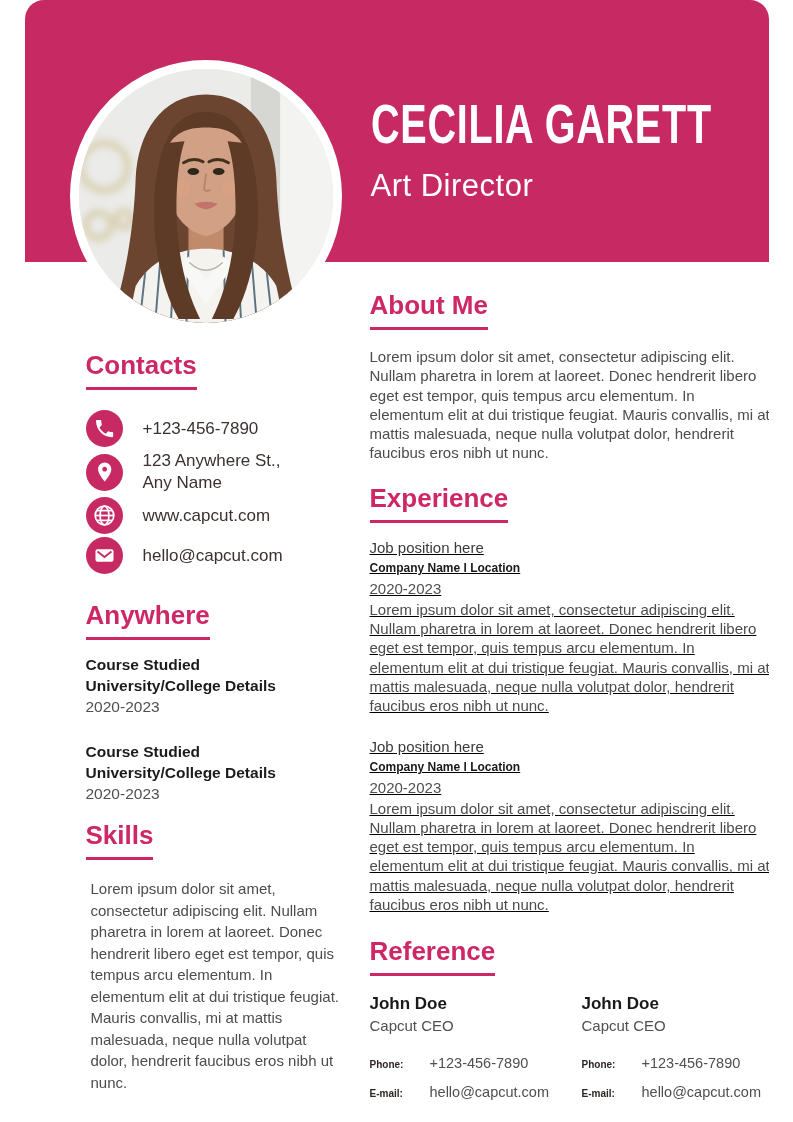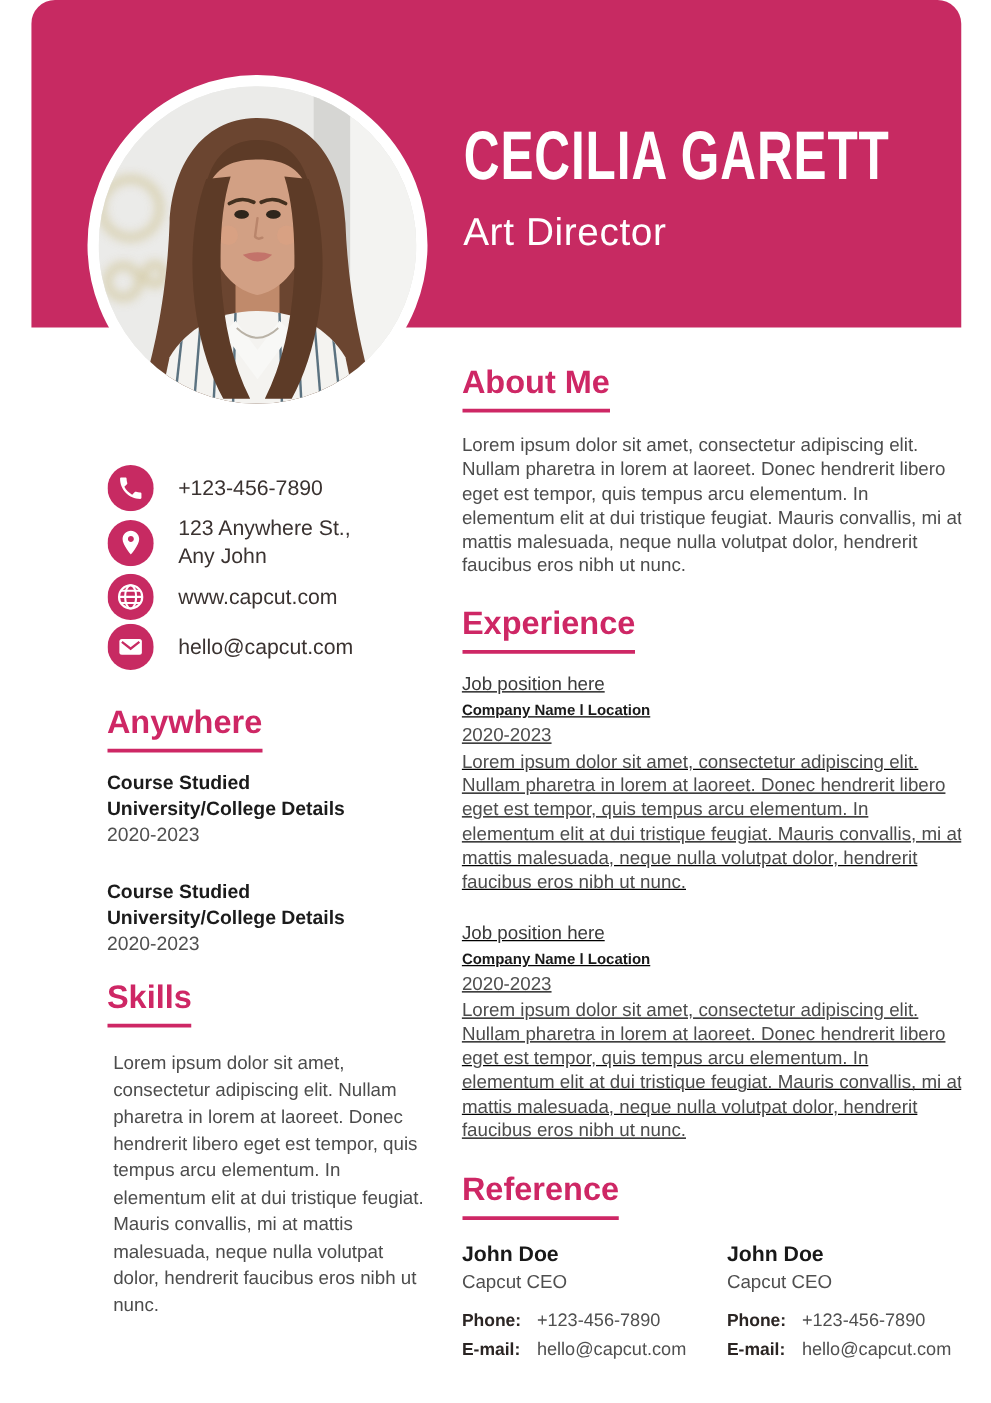--- a/index.html
+++ b/index.html
@@ -65,21 +65,21 @@
   .job-years { font-size:15px; color:#4f4f4f; line-height:20px; }
   .job-desc { margin-top:1px; font-size:15px; line-height:19.3px; color:#4c4c4c; }
 
   .ref-section { margin-top:24px; }
   .ref-people { display:flex; gap:22px; margin-top:17px; }
   .ref-person { width:190px; }
   .ref-name { font-size:17px; font-weight:700; color:#191919; line-height:21px; }
   .ref-title { margin-top:3px; font-size:15px; color:#4f4f4f; }
   .ref-contacts { margin-top:14px; }
   .ref-row { display:flex; gap:10px; margin-top:6px; align-items:baseline; }
-  .ref-label { width:50px; flex:none; font-size:14px; font-weight:700; color:#2b2523; }
+  .ref-label { width:50px; flex:none; font-size:10px; font-weight:700; color:#2b2523;margin-top:11px; }
   .ref-value { font-size:14.5px; color:#4f4f4f; white-space:nowrap; }
 </style>
 </head>
 <body>
 
 <div class="page">
 
   <div class="banner"></div>
 
   <div class="photo">
@@ -144,20 +144,21 @@
   </div>
 
   <div class="header-text">
     <div class="name">CECILIA GARETT</div>
     <div class="job-title">Art Director</div>
   </div>
 
   <div class="col-left">
 
     <div>
+      <div class="sec-heading">Contacts</div>
       <div class="contact-list">
 
         <div class="contact-row">
           <span class="contact-icon">
             <svg viewBox="0 0 37 37">
                 <circle cx="18.5" cy="18.5" r="18.5" fill="#C72A62"></circle>
                 <path transform="translate(7.2 7.2) scale(0.95)" fill="#ffffff" d="M6.62 10.79c1.44 2.83 3.76 5.14 6.59 6.59l2.2-2.2c.27-.27.67-.36 1.02-.24 1.12.37 2.33.57 3.57.57.55 0 1 .45 1 1V20c0 .55-.45 1-1 1-9.39 0-17-7.61-17-17 0-.55.45-1 1-1h3.5c.55 0 1 .45 1 1 0 1.25.2 2.45.57 3.57.11.35.03.74-.25 1.02l-2.2 2.2z"></path>
               </svg>
           </span>
           <div class="contact-text">+123-456-7890</div>
@@ -165,21 +166,21 @@
 
         <div class="contact-row">
           <span class="contact-icon">
             <svg viewBox="0 0 37 37">
                 <circle cx="18.5" cy="18.5" r="18.5" fill="#C72A62"></circle>
                 <path transform="translate(7.3 6.6) scale(0.95)" fill="#ffffff" d="M12 2C8.13 2 5 5.13 5 9c0 5.25 7 13 7 13s7-7.75 7-13c0-3.87-3.13-7-7-7zm0 9.5c-1.38 0-2.5-1.12-2.5-2.5s1.12-2.5 2.5-2.5 2.5 1.12 2.5 2.5-1.12 2.5-2.5 2.5z"></path>
               </svg>
           </span>
           <div>
             <div class="contact-text">123 Anywhere St.,</div>
-            <div class="contact-text">Any John</div>
+            <div class="contact-text">Any Name</div>
           </div>
         </div>
 
         <div class="contact-row">
           <span class="contact-icon">
             <svg viewBox="0 0 37 37">
                 <circle cx="18.5" cy="18.5" r="18.5" fill="#C72A62"></circle>
                 <g stroke="#ffffff" stroke-width="1.7" fill="none">
                   <circle cx="18.5" cy="18.5" r="9.3"></circle>
                   <ellipse cx="18.5" cy="18.5" rx="4.4" ry="9.3"></ellipse>

